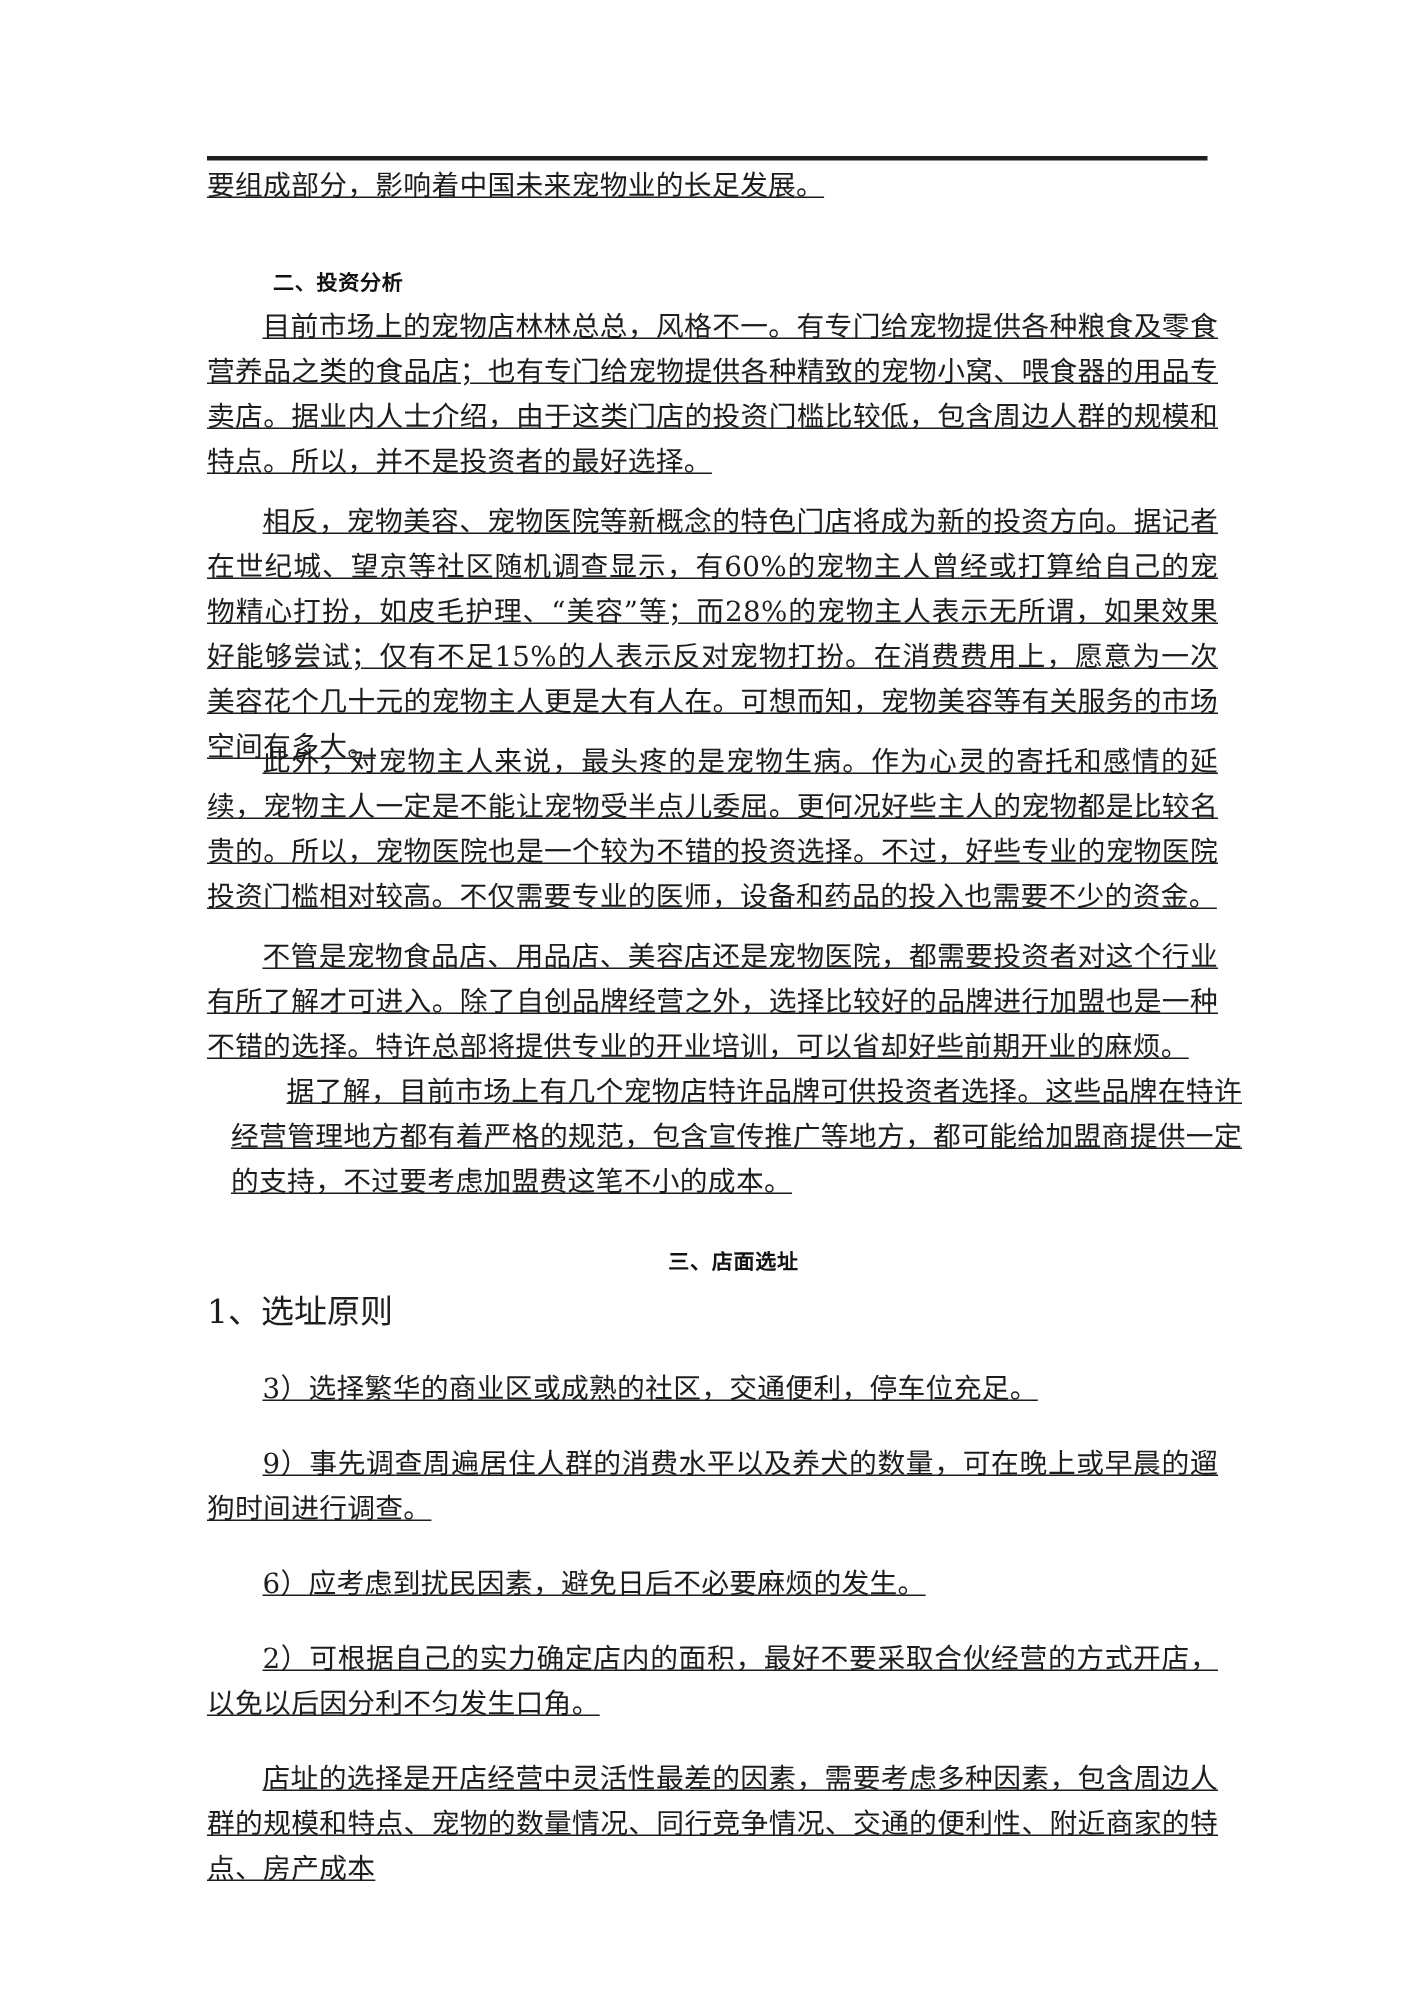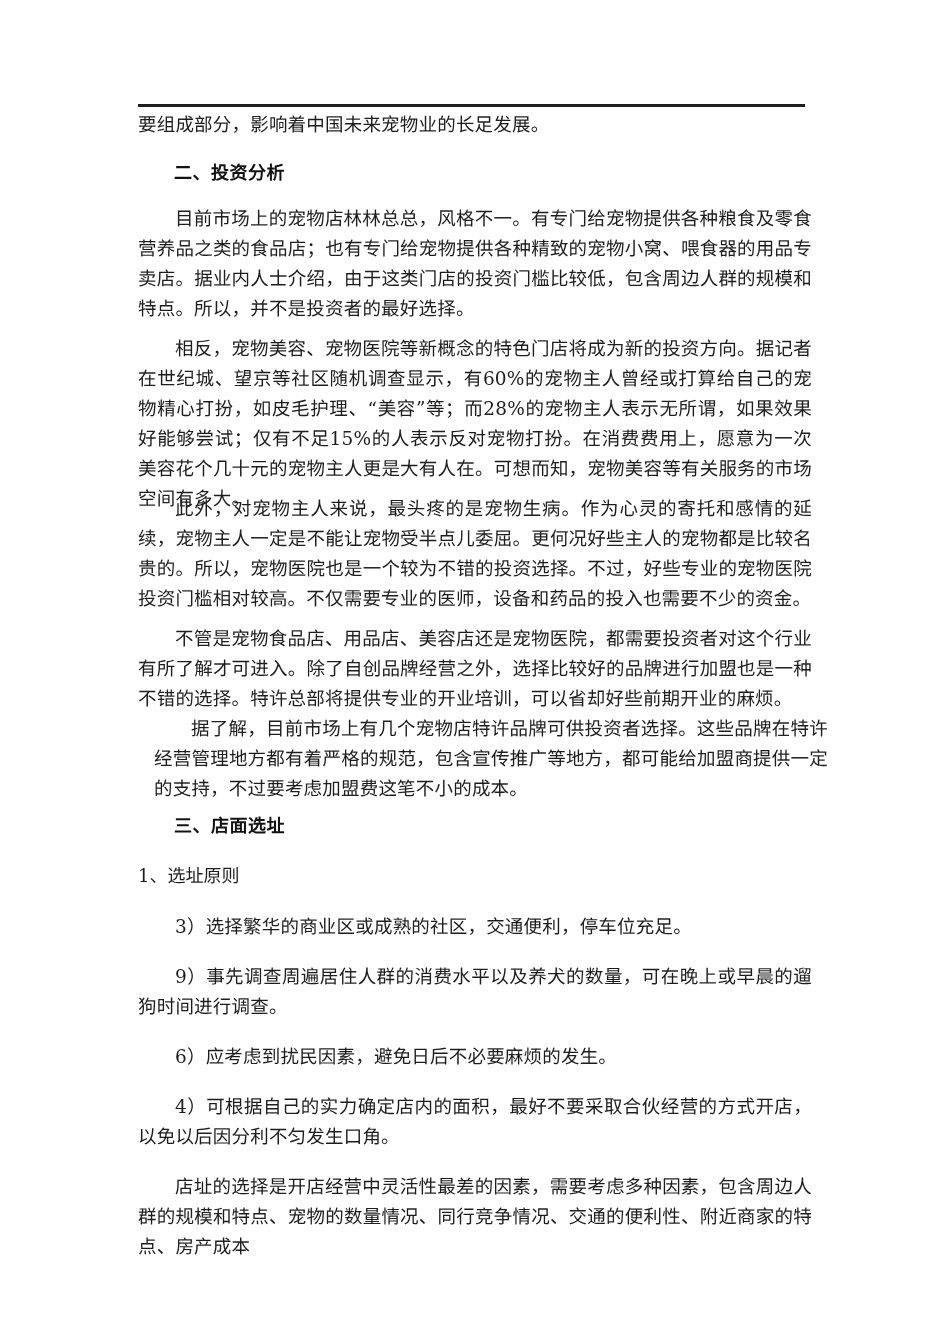--- a/index.html
+++ b/index.html
@@ -43,53 +43,54 @@
   }
 
   .para {
     margin: 0;
     font-size: 18.5px;
     line-height: 30px;
     text-align: justify;
     text-justify: inter-ideograph;
     letter-spacing: 0.2px;
     color: #1d1d1d;
+    text-decoration: underline;
   }
 
   .indent {
     text-indent: 2em;
   }
 
   .heading {
-    margin: 0;
+    margin: 16px;
     font-family: "DejaVu Sans", "Liberation Sans", sans-serif;
     font-weight: bold;
-    font-size: 18px;
+    font-size: 14px;
     line-height: 28px;
     text-indent: 2em;
     letter-spacing: 0.5px;
     color: #121212;
   }
 
   .subheading {
     margin: 0;
-    font-size: 18px;
+    font-size: 22px;
     line-height: 28px;
     color: #1d1d1d;
   }
 
   
   .b-lead      { position: absolute; left: 0; top: 110px;  width: 674px; }
   .b-h2        { position: absolute; left: 0; top: 159px;  width: 674px; }
   .b-p1        { position: absolute; left: 0; top: 204px;  width: 674px; }
   .b-p2        { position: absolute; left: 0; top: 334px;  width: 674px; }
   .b-p3        { position: absolute; left: 0; top: 494px;  width: 674px; }
   .b-p4        { position: absolute; left: 0; top: 624px;  width: 674px; }
   .b-p5        { position: absolute; left: 16px; top: 714px;  width: 674px; }
-  .b-h3        { position: absolute; left: 0; top: 812px;  width: 674px; }
+  .b-h3        { position: absolute; left: 0; top: 812px;  width: 674px; text-align: center; }
   .b-s1        { position: absolute; left: 0; top: 862px;  width: 674px; }
   .b-l1        { position: absolute; left: 0; top: 912px;  width: 674px; }
   .b-l2        { position: absolute; left: 0; top: 962px;  width: 674px; }
   .b-l3        { position: absolute; left: 0; top: 1042px; width: 674px; }
   .b-l4        { position: absolute; left: 0; top: 1092px; width: 674px; }
   .b-p6        { position: absolute; left: 0; top: 1172px; width: 674px; }
 </style>
 </head>
 <body>
 
@@ -141,21 +142,21 @@
 
     <div class="b-l2">
       <p class="para indent">9）事先调查周遍居住人群的消费水平以及养犬的数量，可在晚上或早晨的遛狗时间进行调查。</p>
     </div>
 
     <div class="b-l3">
       <p class="para indent">6）应考虑到扰民因素，避免日后不必要麻烦的发生。</p>
     </div>
 
     <div class="b-l4">
-      <p class="para indent">4）可根据自己的实力确定店内的面积，最好不要采取合伙经营的方式开店，以免以后因分利不匀发生口角。</p>
+      <p class="para indent">2）可根据自己的实力确定店内的面积，最好不要采取合伙经营的方式开店，以免以后因分利不匀发生口角。</p>
     </div>
 
     <div class="b-p6">
       <p class="para indent">店址的选择是开店经营中灵活性最差的因素，需要考虑多种因素，包含周边人群的规模和特点、宠物的数量情况、同行竞争情况、交通的便利性、附近商家的特点、房产成本</p>
     </div>
 
   </div>
 </div>
 
 </body></html>

